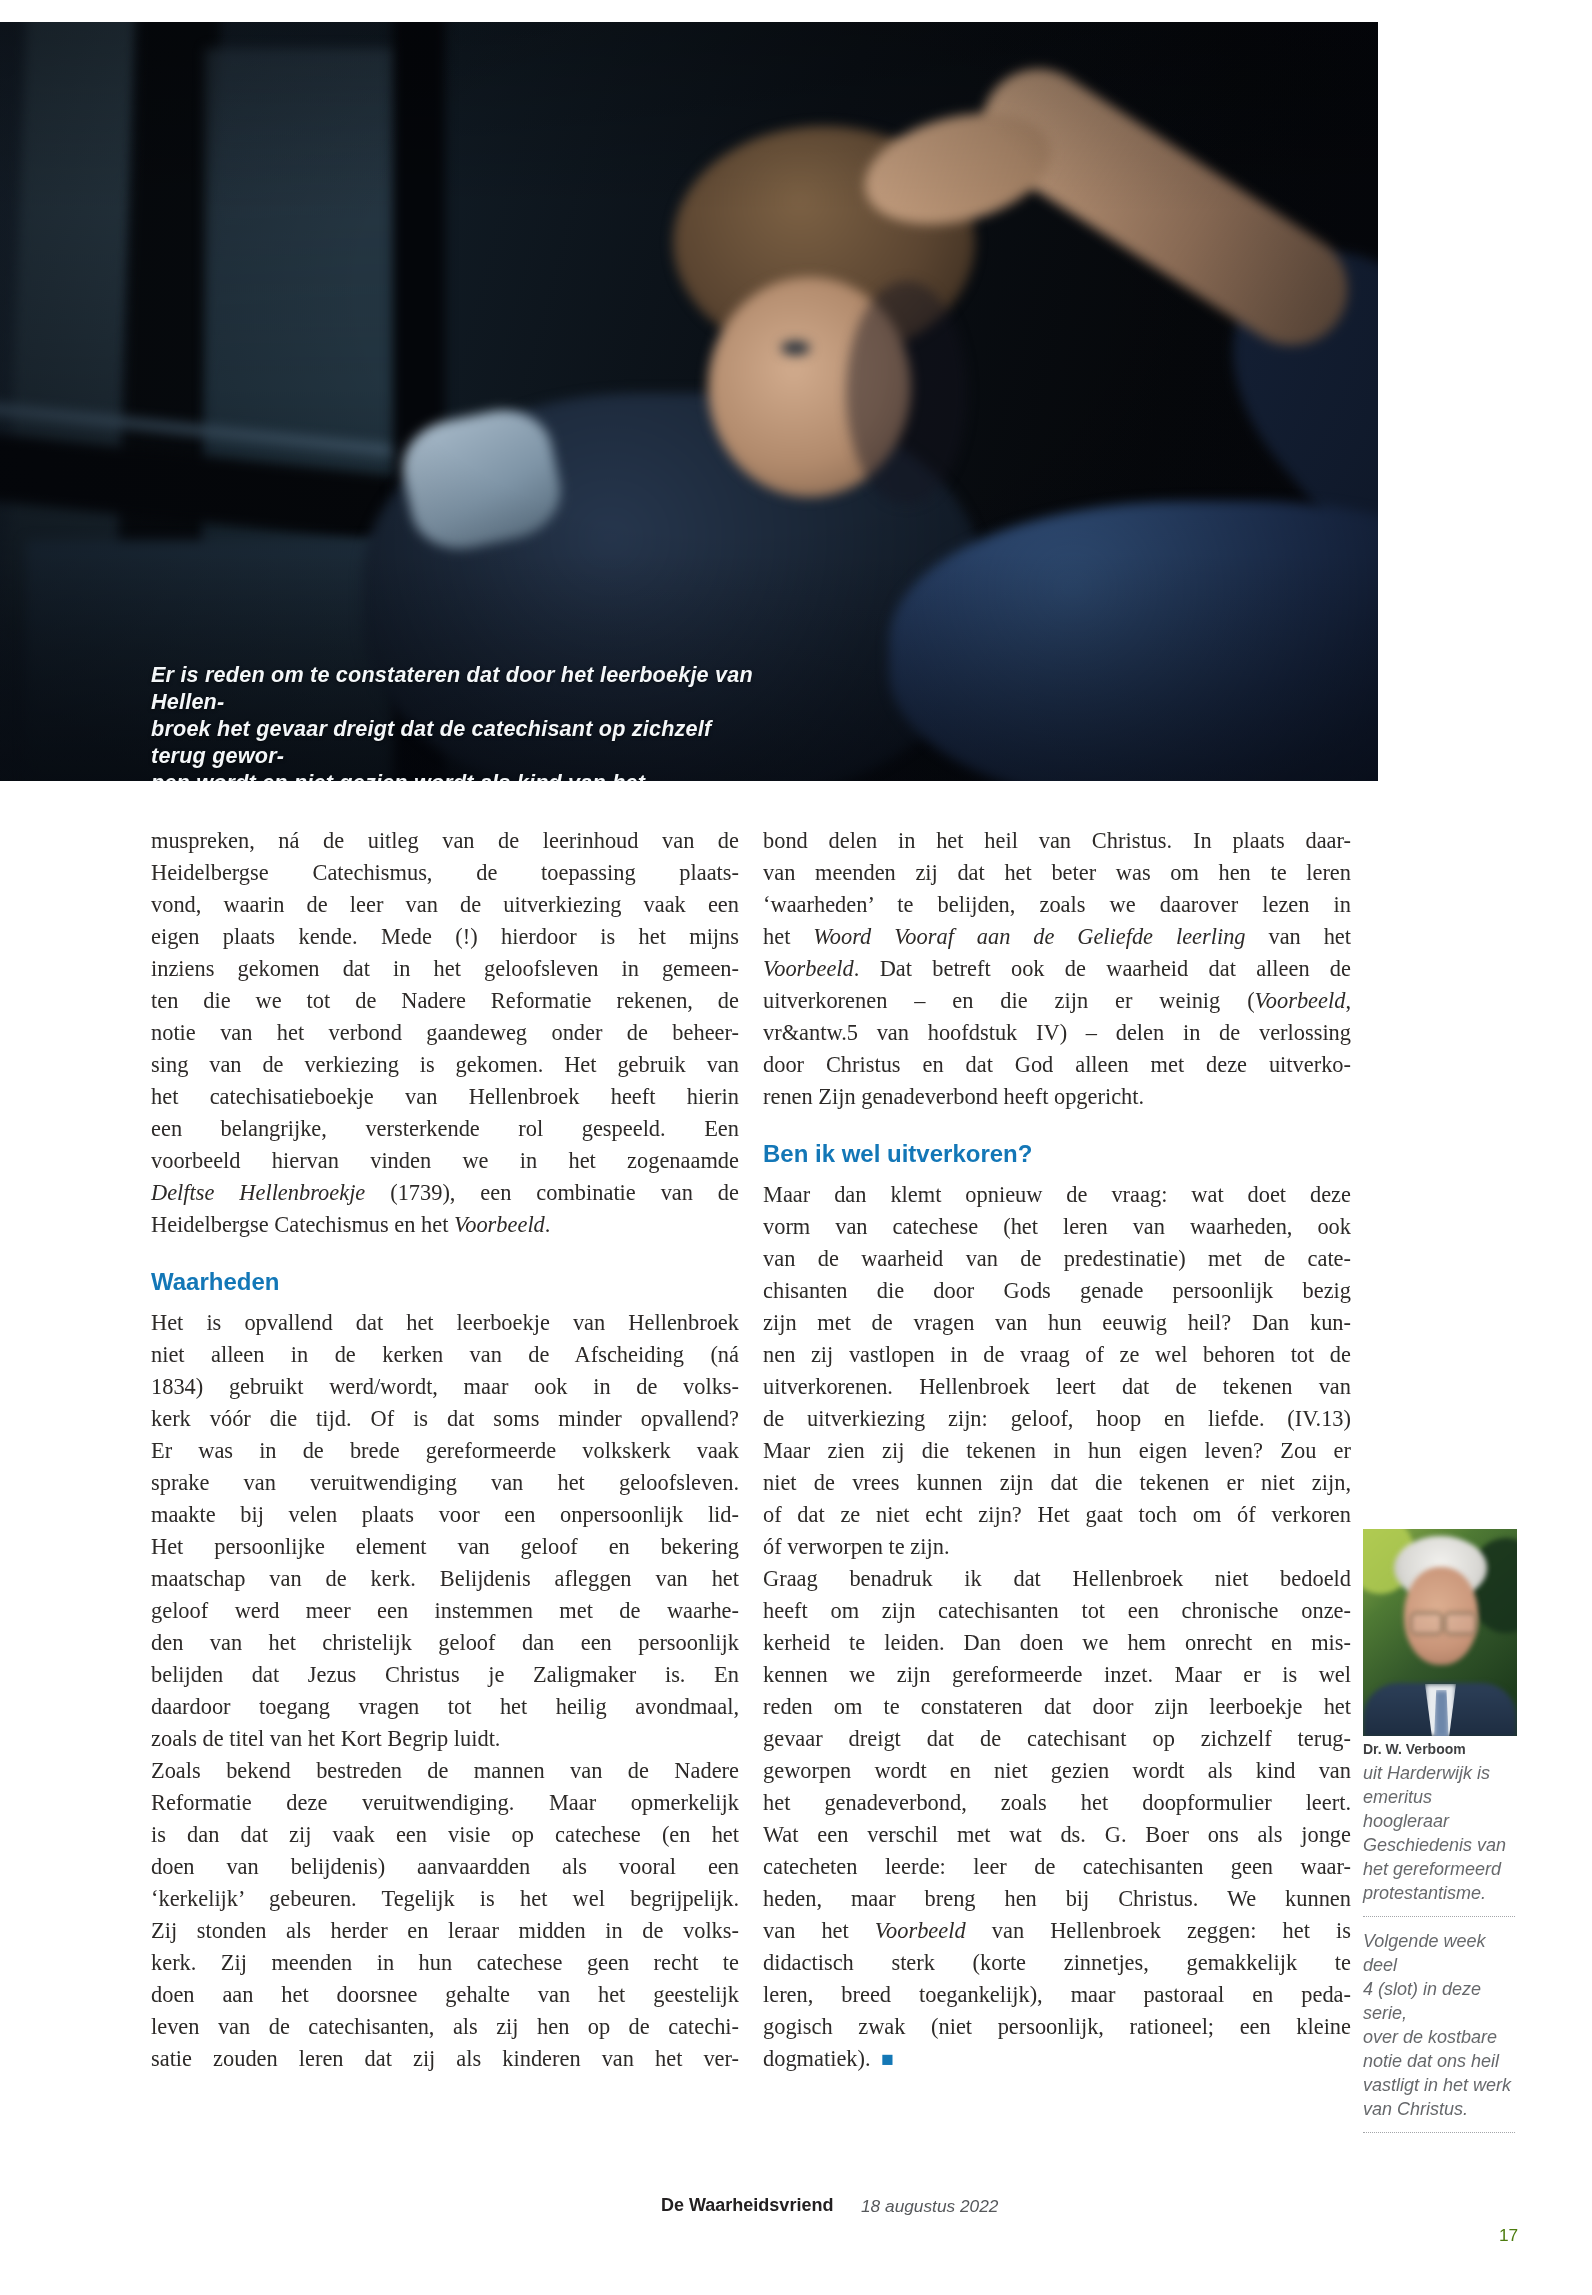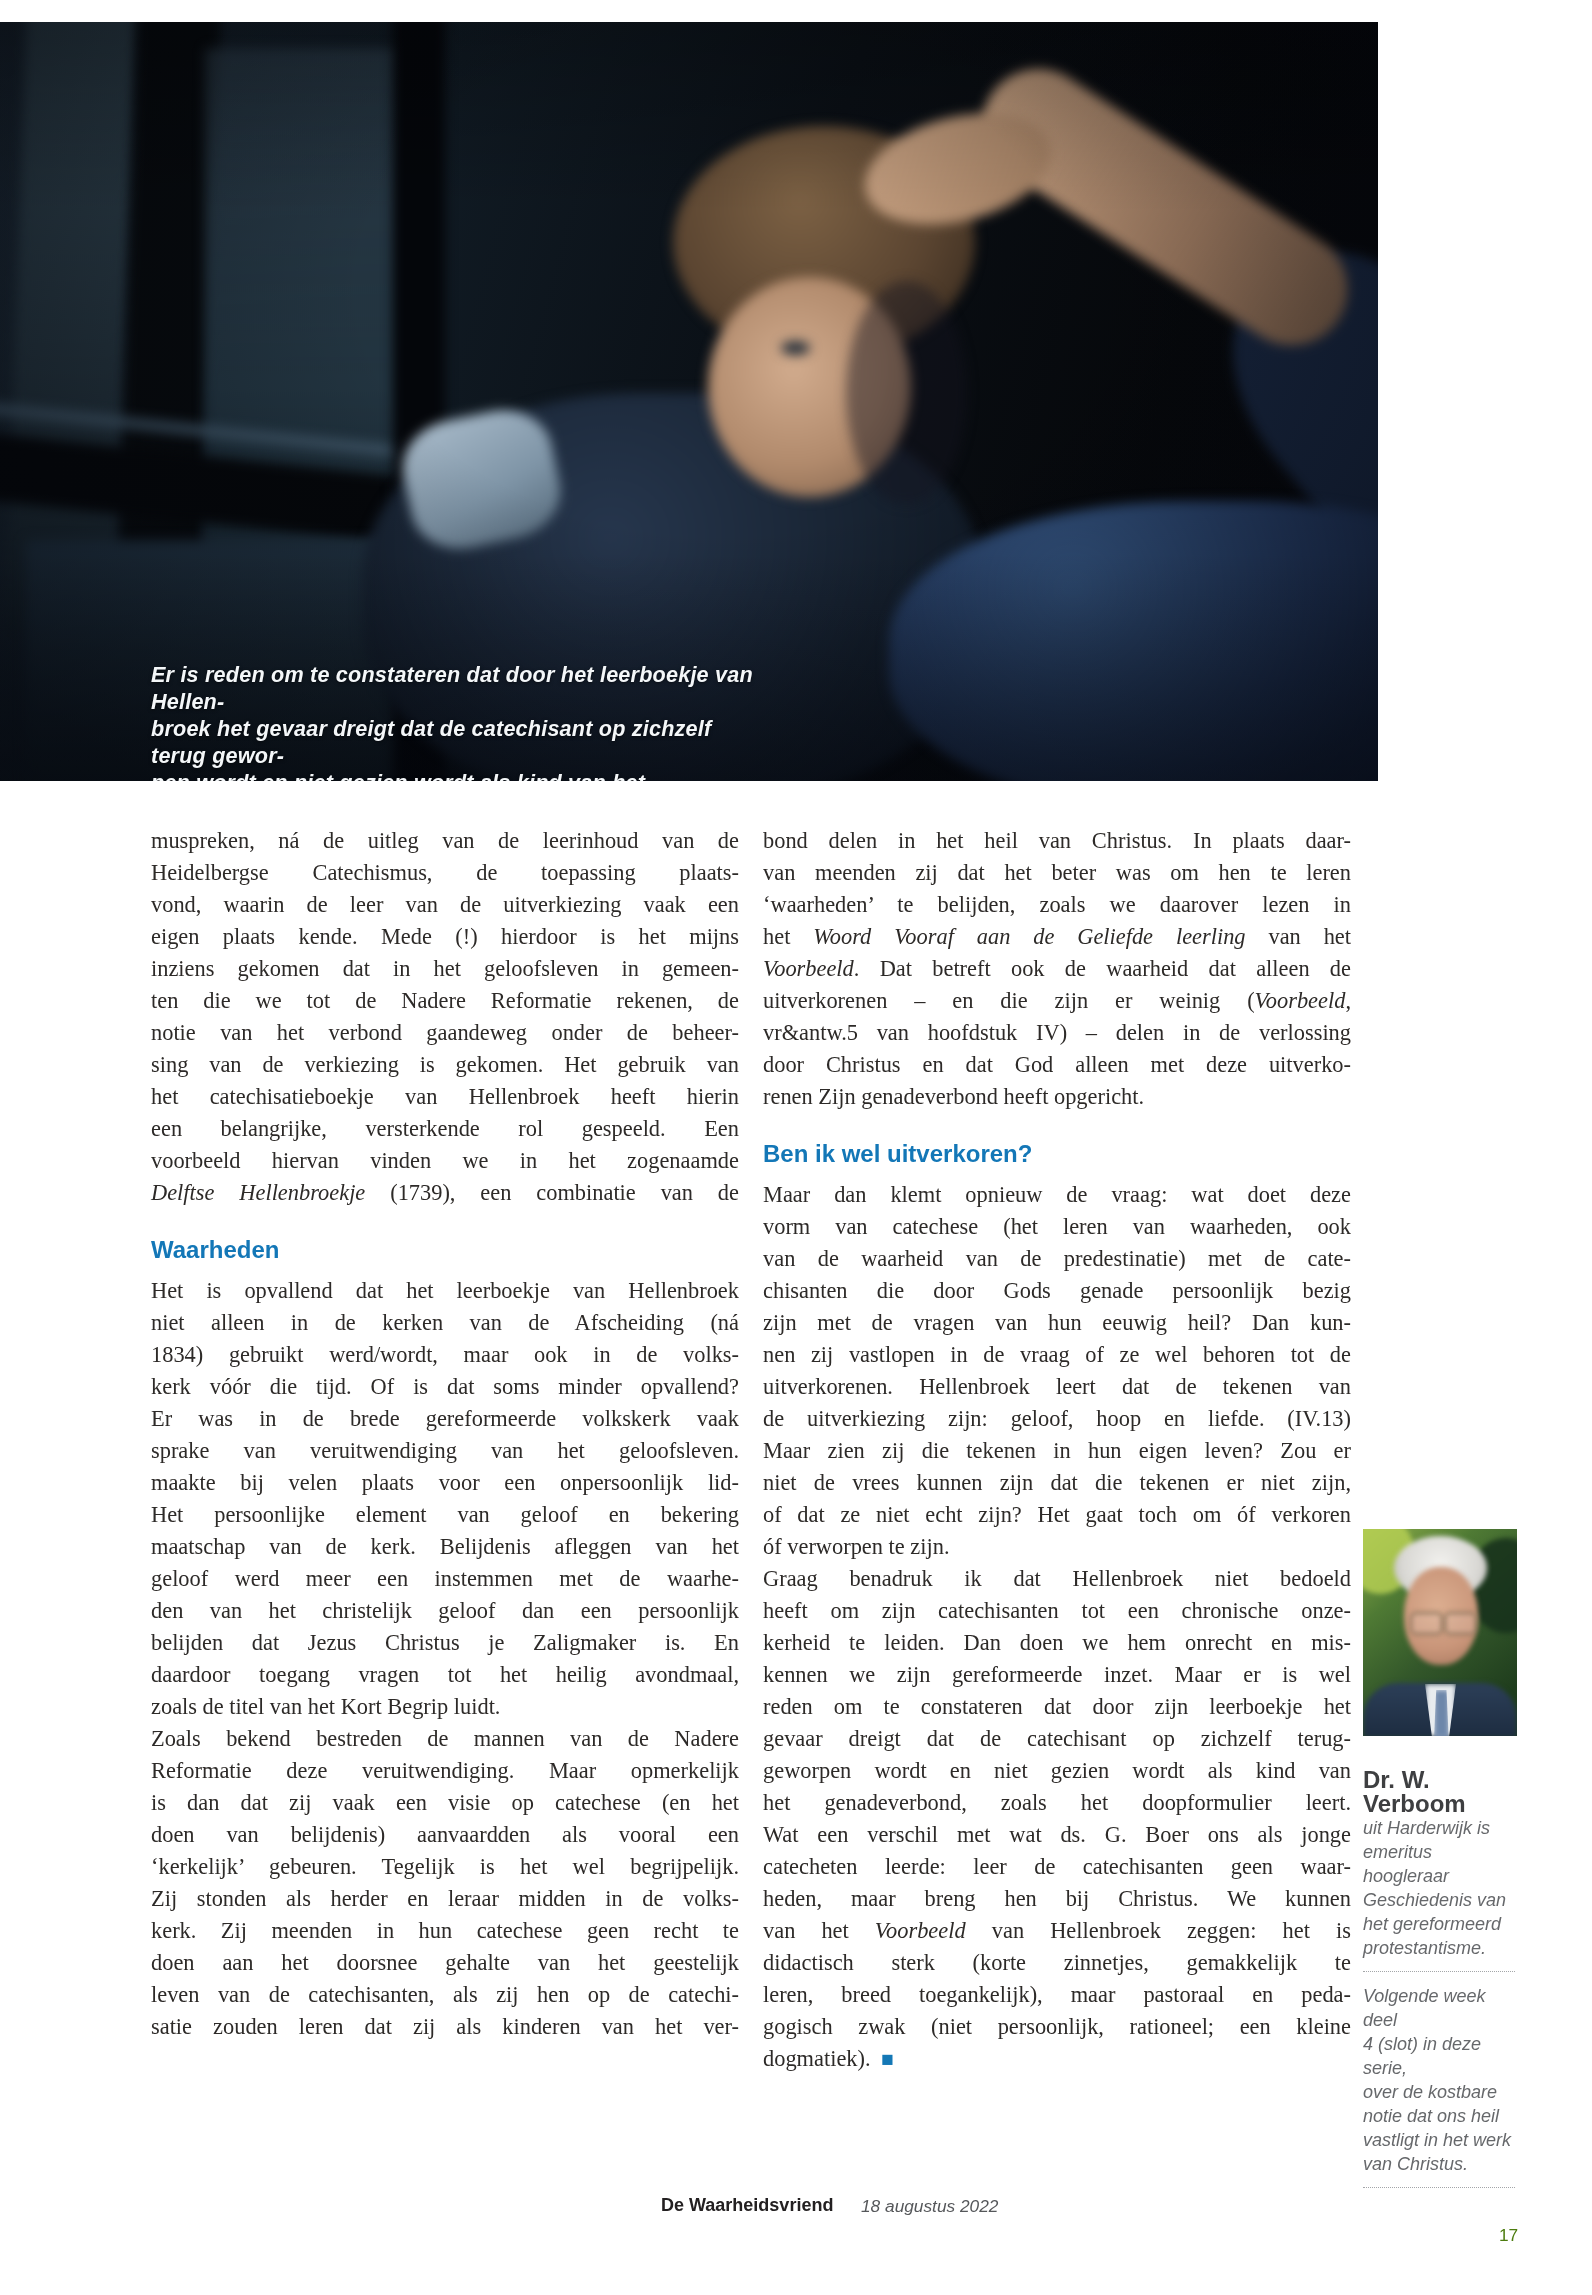--- a/index.html
+++ b/index.html
@@ -86,21 +86,21 @@
     background:radial-gradient(circle at 45% 40%,#dcae90 0%,#c99579 60%,#a97a61 95%); }
   .p-glassL { left:47px; top:83px; width:28.5px; height:19px; border:2.6px solid #7e6c54; border-radius:6px; background:rgba(255,255,255,.12); filter:blur(0.9px); }
   .p-glassR { left:81px; top:83px; width:28.5px; height:19px; border:2.6px solid #7e6c54; border-radius:6px; background:rgba(255,255,255,.12); filter:blur(0.9px); }
   .p-suit { left:0px; top:154px; width:154px; height:55px;
     background:linear-gradient(180deg,#2c3f58 0%,#1d2c40 100%); border-radius:35px 35px 0 0; filter:blur(1.7px); }
   .p-shirt { left:62px; top:155px; width:31px; height:52px; background:#e8ecef; filter:blur(1.7px);
     clip-path:polygon(0 0,100% 0,78% 100%,22% 100%); }
   .p-tie { left:71px; top:161px; width:14.7px; height:48px; background:#6d87aa; filter:blur(0.9px);
     clip-path:polygon(15% 0,85% 0,100% 100%,0 100%); }
 
-  .author-name { margin-top:32px; font-size:24px; font-weight:bold; color:#3e3f41; line-height:24px; }
+  .author-name { margin-top:1px; font-size:14px; font-weight:bold; color:#3e3f41; line-height:24px; }
   .sidebar-note { font-size:18px; font-style:italic; color:#66686b; line-height:24px; }
   .sidebar .ln { text-align:left; text-align-last:left; }
   .dotline { border-top:1.7px dotted #a4a6a9; margin:11.2px 0 12px 0; width:152px; }
   .nextweek { margin-top:0; }
 
   
   .footer { position:absolute; left:0; top:2195px; width:1592px; height:26px; font-size:18px; }
   .footer .mag { position:absolute; left:661px; font-weight:bold; color:#232021; }
   .footer .date { position:absolute; left:822px; font-style:italic; color:#55575a; font-size:17.3px; top:0.9px;padding-left:39px; }
   .footer .pagenum { position:absolute; left:1499px; font-weight:normal; color:#4d7c0f; font-size:17.3px; top:0.9px;margin-top:29px; }
@@ -143,20 +143,21 @@
         <div class="ln">vond, waarin de leer van de uitverkiezing vaak een</div>
         <div class="ln">eigen plaats kende. Mede (!) hierdoor is het mijns</div>
         <div class="ln">inziens gekomen dat in het geloofsleven in gemeen-</div>
         <div class="ln">ten die we tot de Nadere Reformatie rekenen, de</div>
         <div class="ln">notie van het verbond gaandeweg onder de beheer-</div>
         <div class="ln">sing van de verkiezing is gekomen. Het gebruik van</div>
         <div class="ln">het catechisatieboekje van Hellenbroek heeft hierin</div>
         <div class="ln">een belangrijke, versterkende rol gespeeld. Een</div>
         <div class="ln">voorbeeld hiervan vinden we in het zogenaamde</div>
         <div class="ln"><em>Delftse Hellenbroekje</em> (1739), een combinatie van de</div>
+        <div class="ln last">Heidelbergse Catechismus en het <em>Voorbeeld</em>.</div>
       </div>
       <div class="bh">Waarheden</div>
       <div class="blk">
         <div class="ln">Het is opvallend dat het leerboekje van Hellenbroek</div>
         <div class="ln">niet alleen in de kerken van de Afscheiding (ná</div>
         <div class="ln">1834) gebruikt werd/wordt, maar ook in de volks-</div>
         <div class="ln">kerk vóór die tijd. Of is dat soms minder opvallend?</div>
         <div class="ln">Er was in de brede gereformeerde volkskerk vaak</div>
         <div class="ln">sprake van veruitwendiging van het geloofsleven.</div>
         <div class="ln">maakte bij velen plaats voor een onpersoonlijk lid-</div>

